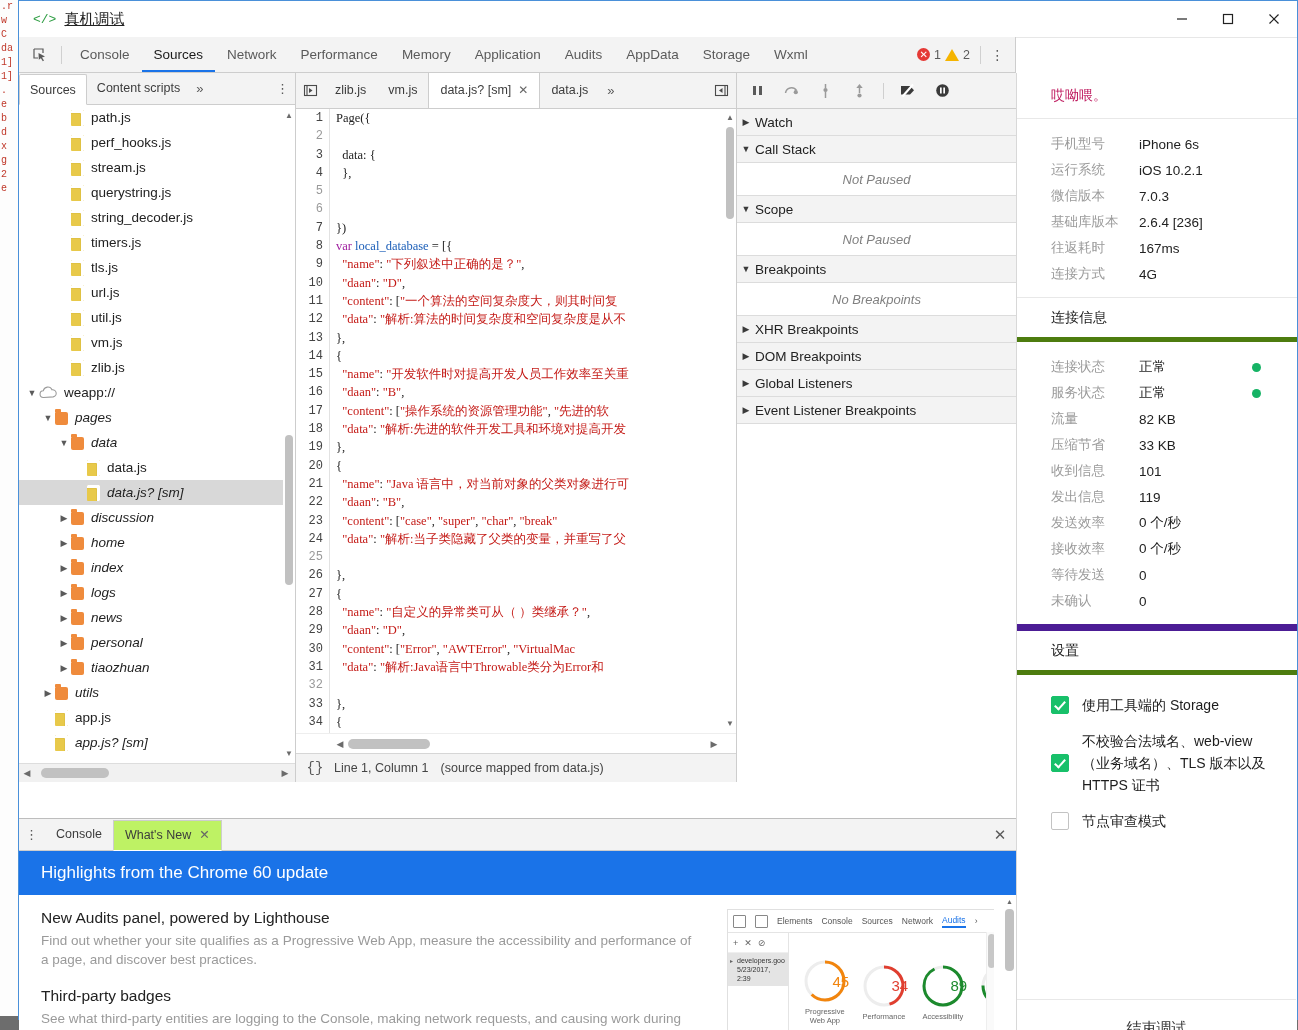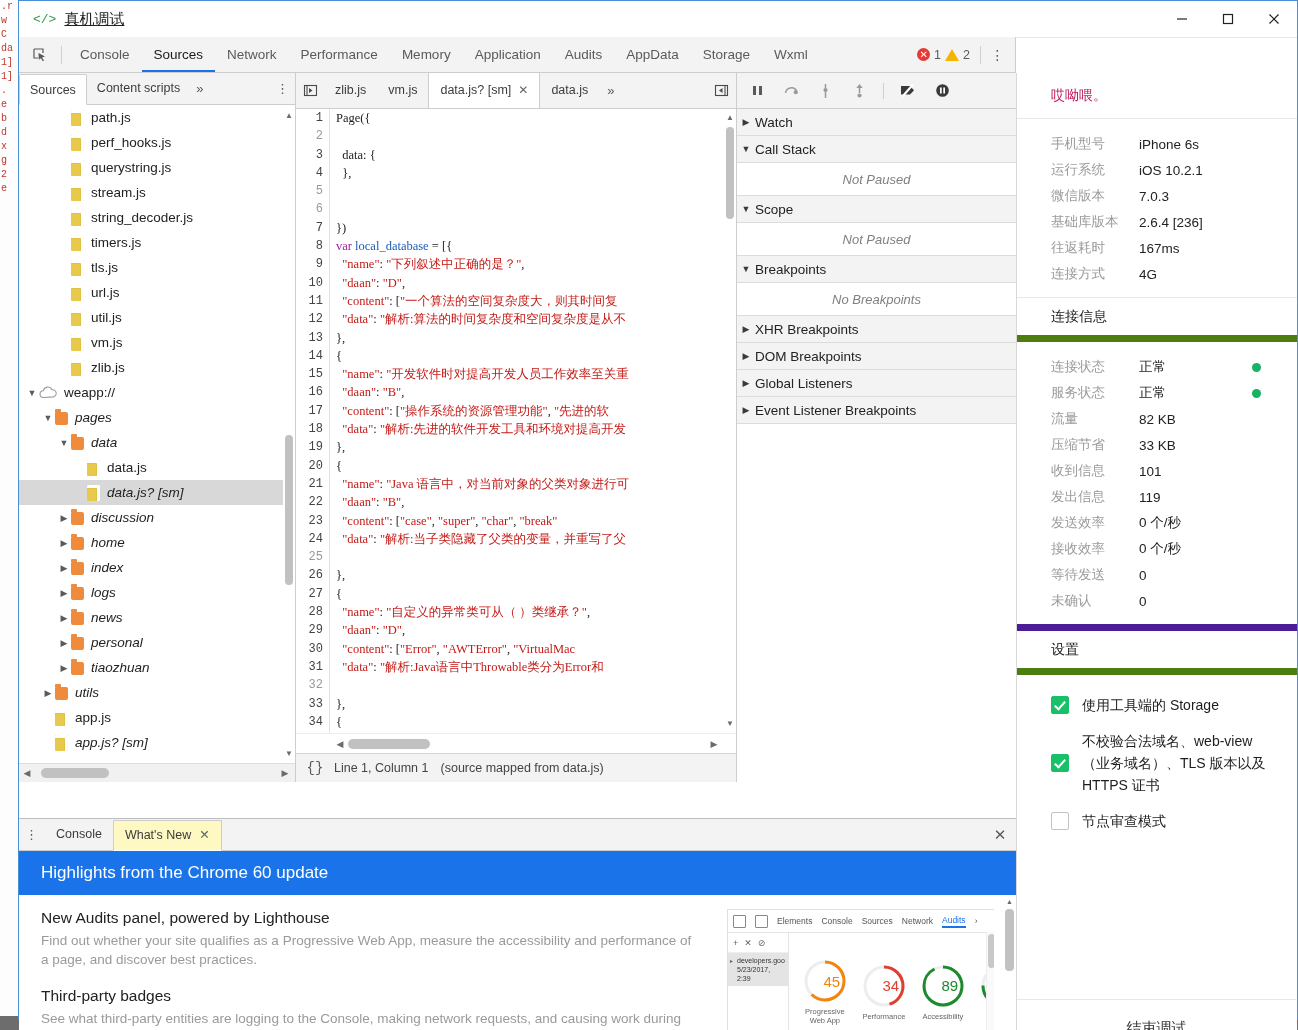--- a/index.html
+++ b/index.html
@@ -109,35 +109,35 @@
   .dempty{height:32px;display:flex;align-items:center;justify-content:center;font-size:13px;color:#808080;font-style:italic;background:#fff;border-bottom:1px solid #dcdcdc;}
 
   
   #device{position:absolute;left:997px;top:36px;width:281px;height:984px;background:#fff;border-left:1px solid #d8d8d8;box-sizing:border-box;overflow:hidden;}
   #dev-head{height:46px;display:flex;align-items:center;padding-left:34px;font-size:14px;color:#be185d;border-bottom:1px solid #e8e8e8;box-sizing:border-box;}
   .dev-rows{padding:12px 0 10px 0;border-bottom:1px solid #e8e8e8;}
   .dev-row{height:26px;display:flex;align-items:center;font-size:13.5px;}
   .dev-k{width:88px;margin-left:34px;color:#9b9b9b;flex:none;}
   .dev-v{color:#222;}
   .dev-dot{margin-left:auto;margin-right:36px;width:9px;height:9px;border-radius:50%;background:#16b365;}
-  .sec-title{height:44px;display:flex;align-items:center;padding-left:34px;font-size:14px;color:#222;border-bottom:7px solid #4d7c0f;box-sizing:border-box;}
+  .sec-title{height:44px;display:flex;align-items:center;padding-left:34px;font-size:14px;color:#222;border-bottom:5px solid #4d7c0f;box-sizing:border-box;}
   #settings-list{padding:12px 0 8px 0;}
   .set-row{display:flex;align-items:center;padding:7px 30px 7px 34px;}
   .chk{width:18px;height:18px;border:1px solid #c3c3c3;border-radius:2px;flex:none;margin-right:13px;box-sizing:border-box;background:#fff;}
   .chk.on{background:#18c06a;border-color:#18c06a;position:relative;}
   .chk.on:after{content:"";position:absolute;left:5px;top:2px;width:4px;height:9px;border:solid #fff;border-width:0 2px 2px 0;transform:rotate(42deg);}
   .set-lbl{font-size:14px;color:#1d1d1d;line-height:22px;}
   #end-debug{position:absolute;left:0;bottom:0;width:279px;height:58px;border-top:1px solid #e8e8e8;display:flex;align-items:center;justify-content:center;font-size:15px;color:#333;background:#fff;box-sizing:border-box;}
 
   
   #drawer{position:absolute;left:0;top:781px;width:997px;height:238px;border-top:1px solid #bdbdbd;background:#fff;box-sizing:border-box;}
   #drawer-tabs{height:32px;background:#f3f3f3;border-bottom:1px solid #cdcdcd;display:flex;align-items:center;box-sizing:border-box;}
   #drawer-menu{width:26px;text-align:center;color:#5a5a5a;font-size:13px;letter-spacing:1px;}
   .dtab{height:31px;line-height:31px;padding:0 11px;font-size:12.5px;color:#3c3c3c;display:flex;align-items:center;}
-  .dtab.sel{background:#fef9c3;border:1px solid #cdcdcd;border-bottom:1px solid #fff;box-sizing:border-box;margin-bottom:-1px;justify-content:flex-end;}
+  .dtab.sel{background:#bef264;border:1px solid #cdcdcd;border-bottom:1px solid #fff;box-sizing:border-box;margin-bottom:-1px;justify-content:flex-end;}
   .dtab .x{margin-left:8px;color:#666;}
   #drawer-close{margin-left:auto;width:32px;text-align:center;color:#5a5a5a;font-size:15px;}
   #wn-banner{height:44px;background:#1a73e8;display:flex;align-items:center;padding-left:22px;color:#fff;font-size:17px;box-sizing:border-box;}
   #wn-body{position:relative;height:161px;overflow:hidden;background:#fff;}
   #wn-left{position:absolute;left:22px;top:14px;width:660px;}
   .wn-h{font-size:15.5px;color:#222;margin-bottom:4px;}
   .wn-p{font-size:13.5px;color:#9a9a9a;line-height:19px;margin-bottom:18px;}
   
   #wn-thumb{position:absolute;left:700px;top:8px;width:275px;height:148px;overflow:hidden;}
   #lh{position:absolute;left:8px;top:6px;width:270px;height:140px;background:#fff;border:1px solid #e0e0e0;box-sizing:border-box;}
@@ -146,21 +146,21 @@
   .lh-t.sel{color:#1a73e8;box-shadow:inset 0 -2px 0 #1a73e8;padding-bottom:3px;}
   #lh-body{display:flex;height:117px;}
   #lh-side{width:60px;border-right:1px solid #e4e4e4;}
   #lh-side-top{height:19px;display:flex;align-items:center;gap:6px;padding-left:5px;font-size:9px;color:#666;border-bottom:1px solid #efefef;}
   #lh-entry{background:#e4e4e4;padding:3px 3px 3px 9px;font-size:7px;color:#333;line-height:9px;position:relative;}
   #lh-entry:before{content:"\25B8";position:absolute;left:2px;top:4px;font-size:6px;color:#666;}
   #lh-scores{flex:1;display:flex;align-items:center;justify-content:flex-start;gap:3px;padding-left:8px;}
   .gauge{width:56px;text-align:center;}
   .ring{width:46px;height:46px;margin:0 auto;position:relative;}
   .ring svg{display:block;}
-  .ring span{position:absolute;left:7px;top:0;width:46px;height:46px;display:flex;align-items:center;justify-content:center;font-size:15px;}
+  .ring span{position:absolute;left:16px;top:0;width:46px;height:46px;display:flex;align-items:center;justify-content:center;font-size:15px;}
   .glabel{font-size:7.5px;color:#666;line-height:9px;margin-top:3px;}
   #lh-vs{position:absolute;right:0;top:22px;width:9px;height:117px;background:#fafafa;border-left:1px solid #eee;}
   #lh-vs .t{position:absolute;left:1px;top:2px;width:7px;height:34px;background:#c8c8c8;border-radius:4px;}
   #wn-vscroll{position:absolute;right:0;top:0;width:13px;height:161px;background:#fff;}
   .wn-arr{position:absolute;left:2px;width:9px;text-align:center;font-size:7px;color:#6b6b6b;}
 </style>
 </head>
 <body>
 
 <div id="bg-left">
@@ -263,27 +263,27 @@
                 <div class="trow">
                   <span style="display: inline-block; flex: 0 0 auto; width: 38px;"></span>
                   <span class="tw"></span>
                   <span class="ficon js"></span>
                   <span class="tname">perf_hooks.js</span>
                 </div>
                 <div class="trow">
                   <span style="display: inline-block; flex: 0 0 auto; width: 38px;"></span>
                   <span class="tw"></span>
                   <span class="ficon js"></span>
+                  <span class="tname">stream.js</span>
+                </div>
+                <div class="trow">
+                  <span style="display: inline-block; flex: 0 0 auto; width: 38px;"></span>
+                  <span class="tw"></span>
+                  <span class="ficon js"></span>
                   <span class="tname">querystring.js</span>
-                </div>
-                <div class="trow">
-                  <span style="display: inline-block; flex: 0 0 auto; width: 38px;"></span>
-                  <span class="tw"></span>
-                  <span class="ficon js"></span>
-                  <span class="tname">stream.js</span>
                 </div>
                 <div class="trow">
                   <span style="display: inline-block; flex: 0 0 auto; width: 38px;"></span>
                   <span class="tw"></span>
                   <span class="ficon js"></span>
                   <span class="tname">string_decoder.js</span>
                 </div>
                 <div class="trow">
                   <span style="display: inline-block; flex: 0 0 auto; width: 38px;"></span>
                   <span class="tw"></span>

